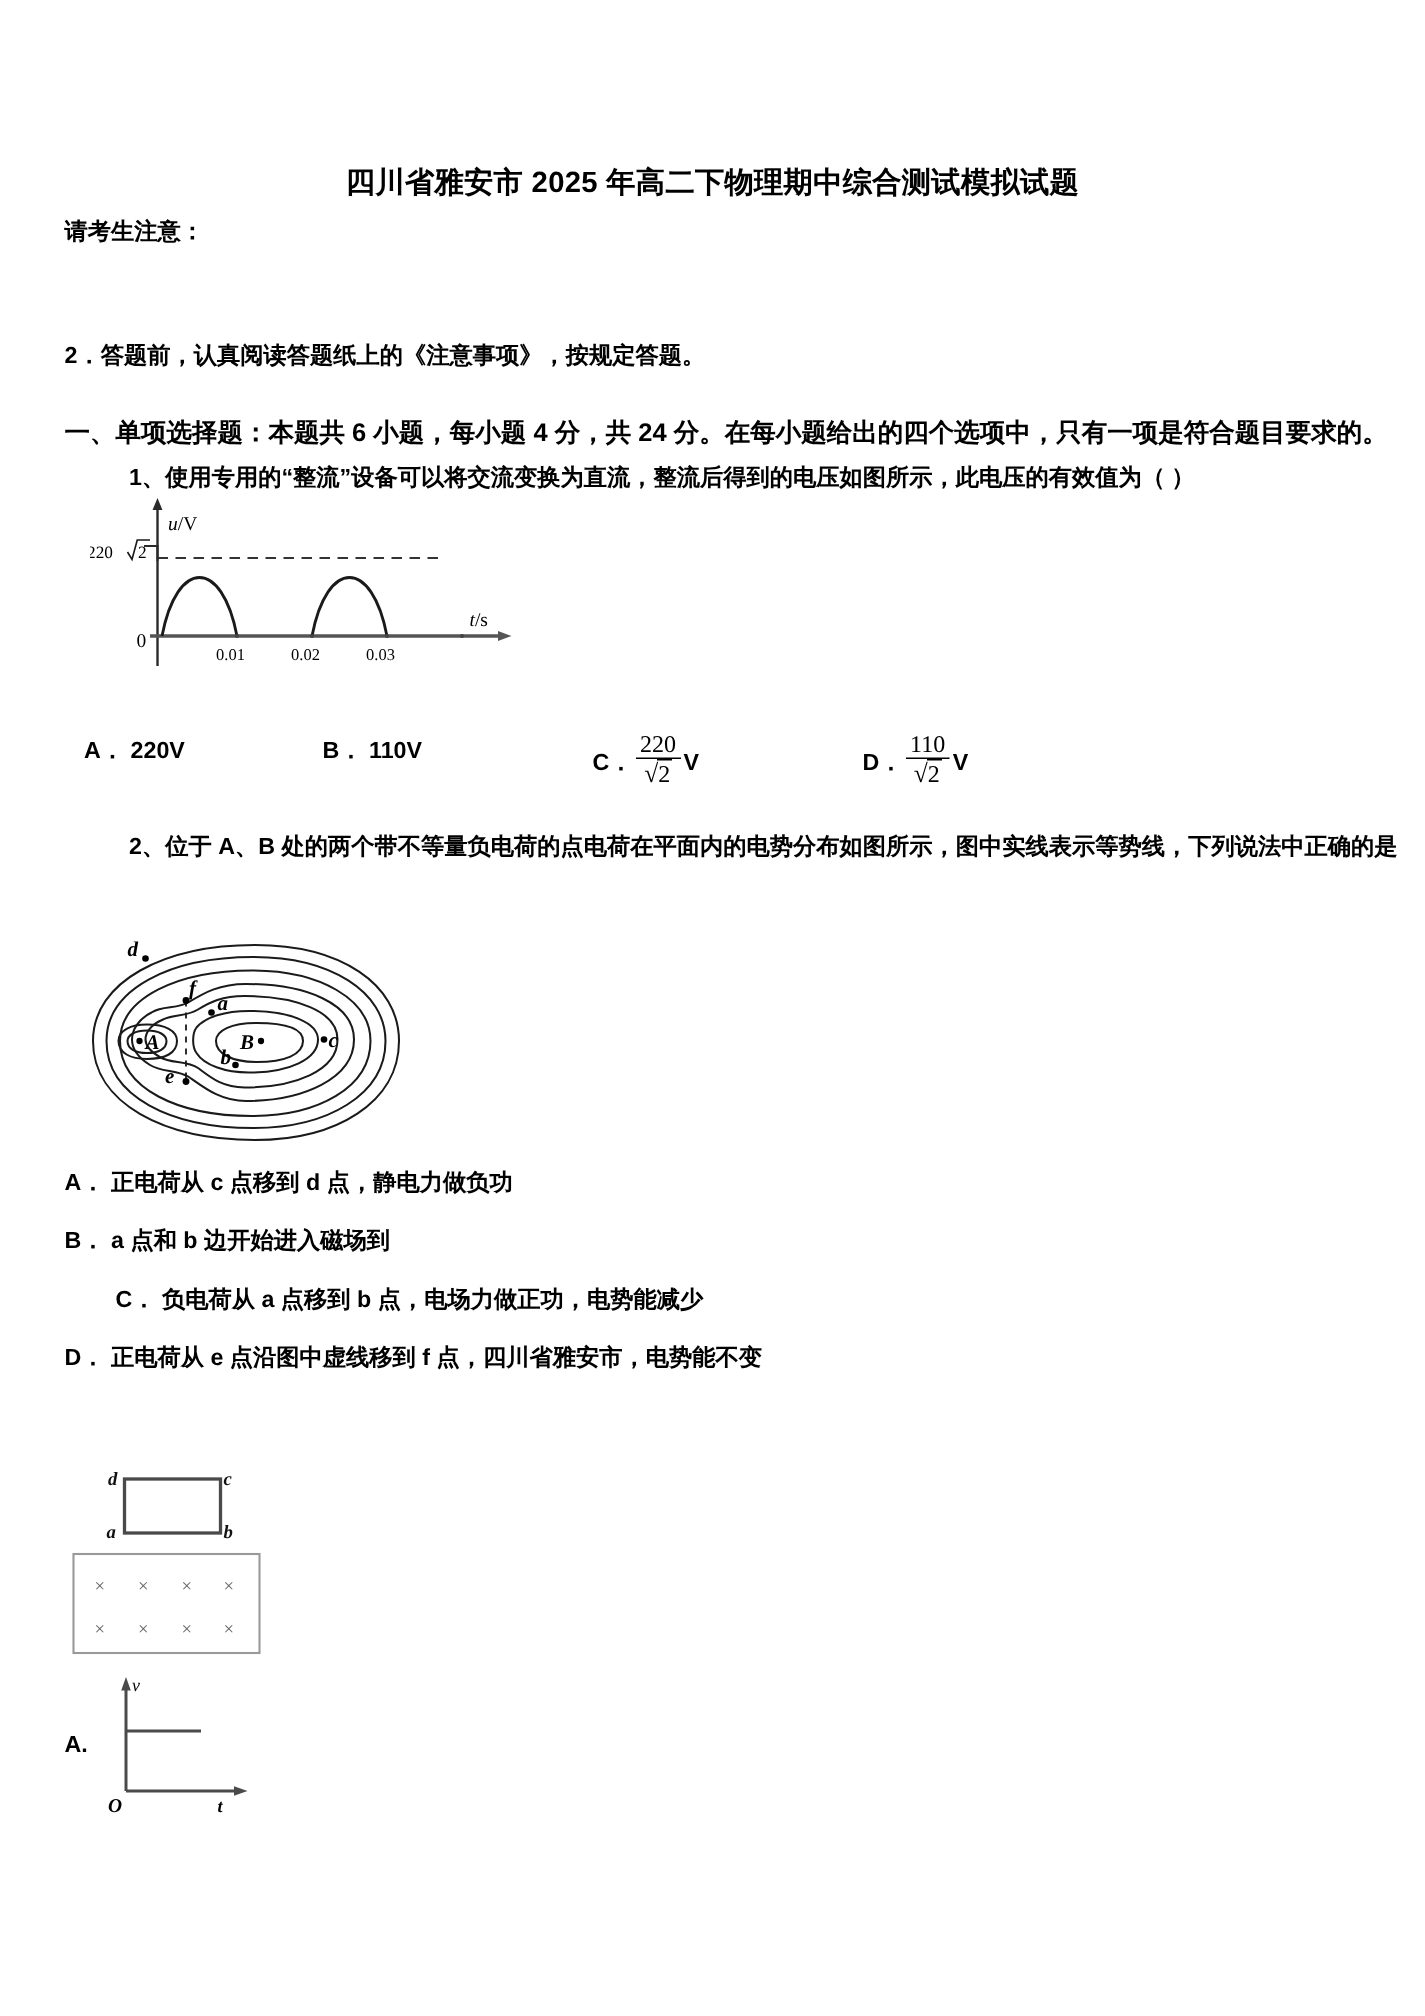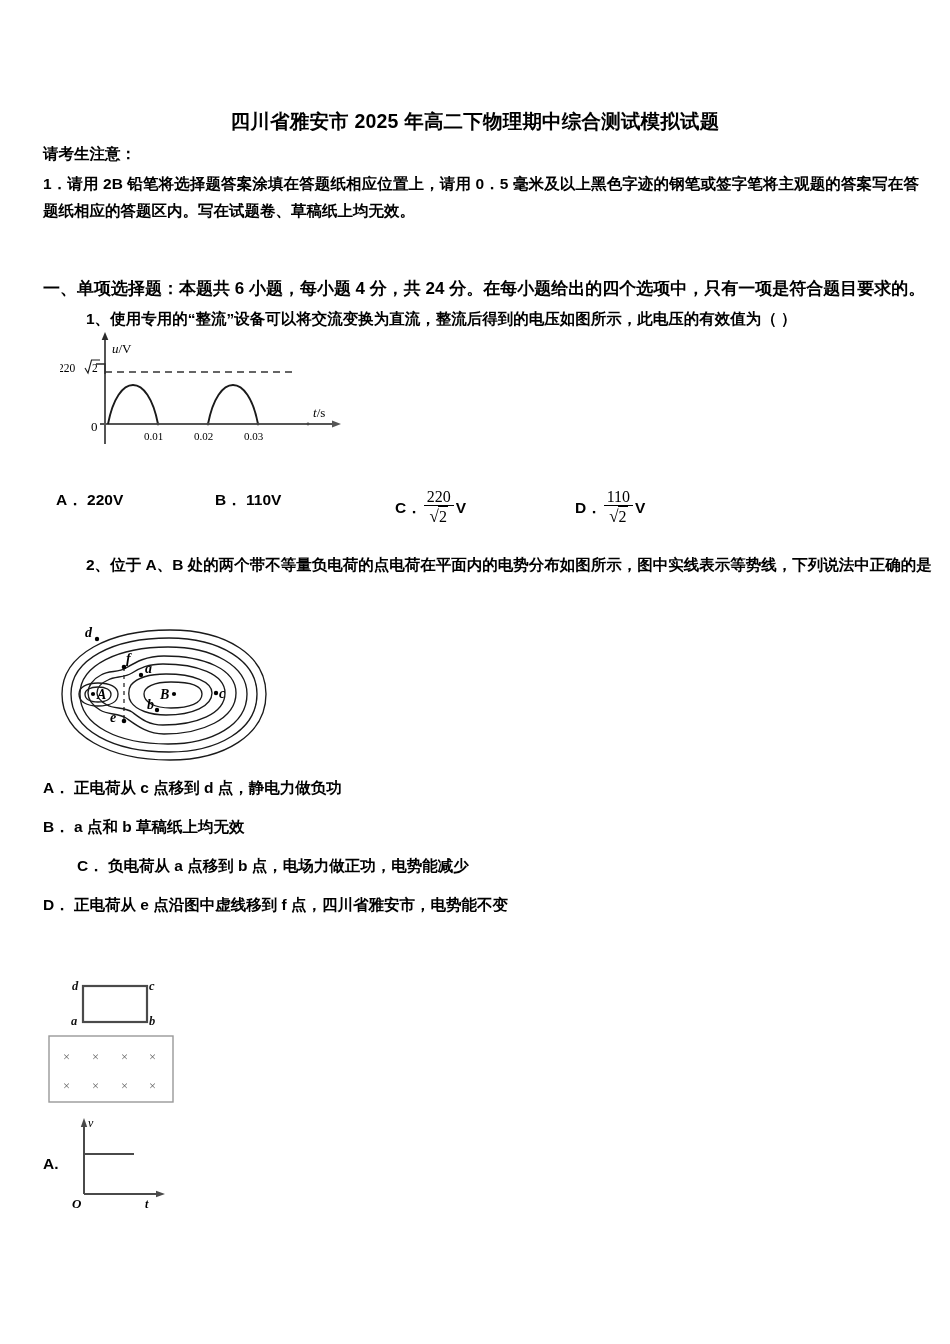--- a/index.html
+++ b/index.html
@@ -161,21 +161,21 @@
   svg text { font-family: "Liberation Serif", "DejaVu Serif", serif; }
 </style>
 </head>
 <body>
 
 <div class="page">
 
   <div class="title">四川省雅安市 2025 年高二下物理期中综合测试模拟试题</div>
 
   <div class="notice-head">请考生注意：</div>
-  <div class="notice-l1">1．请用 2B 铅笔将选择题答案涂填在答题纸相应位置上，请用 0．5 毫米及以上黑色字迹的钢笔或签字笔将主观题的答案写在答题纸相应的答题区内。写在试题卷、草稿纸上均无效。</div>
+  <div class="notice-l2">2．答题前，认真阅读答题纸上的《注意事项》，按规定答题。</div>
 
   <div class="section-head">一、单项选择题：本题共 6 小题，每小题 4 分，共 24 分。在每小题给出的四个选项中，只有一项是符合题目要求的。</div>
 
   <div class="q-text q1"><span>1、</span><span>使用专用的“整流”设备可以将交流变换为直流，整流后得到的电压如图所示，此电压的有效值为（      ）</span></div>
 
   <div class="fig fig1">
     <svg width="300" height="120" viewBox="0 0 300 120">
 
       <line x1="45" y1="8" x2="45" y2="112" stroke="#2a2a2a" stroke-width="1.6"></line>
 
@@ -254,21 +254,21 @@
         <text x="167" y="78">c</text>
         <text x="33" y="17">d</text>
         <text x="58" y="102">e</text>
         <text x="74" y="43">f</text>
       </g>
     </svg>
   </div>
 
   <div class="opt-row q2opts">
     <div class="oline q2o-0"><span>A．</span>&nbsp;<span>正电荷从 c 点移到 d 点，静电力做负功</span></div>
-    <div class="oline q2o-1"><span>B．</span>&nbsp;<span>a 点和 b 草稿纸上均无效</span></div>
+    <div class="oline q2o-1"><span>B．</span>&nbsp;<span>a 点和 b 边开始进入磁场到</span></div>
     <div class="oline q2o-2"><span>C．</span>&nbsp;<span>负电荷从 a 点移到 b 点，电场力做正功，电势能减少</span></div>
     <div class="oline q2o-3"><span>D．</span>&nbsp;<span>正电荷从 e 点沿图中虚线移到 f 点，四川省雅安市，电势能不变</span></div>
   </div>
 
 
   <div class="fig fig3">
     <svg width="200" height="135" viewBox="0 0 200 135">
 
       <rect x="38" y="8" width="64" height="36" fill="none" stroke="#4a4a4a" stroke-width="2.2"></rect>
       <g font-size="12.5" font-style="italic" font-weight="bold" fill="#111">

